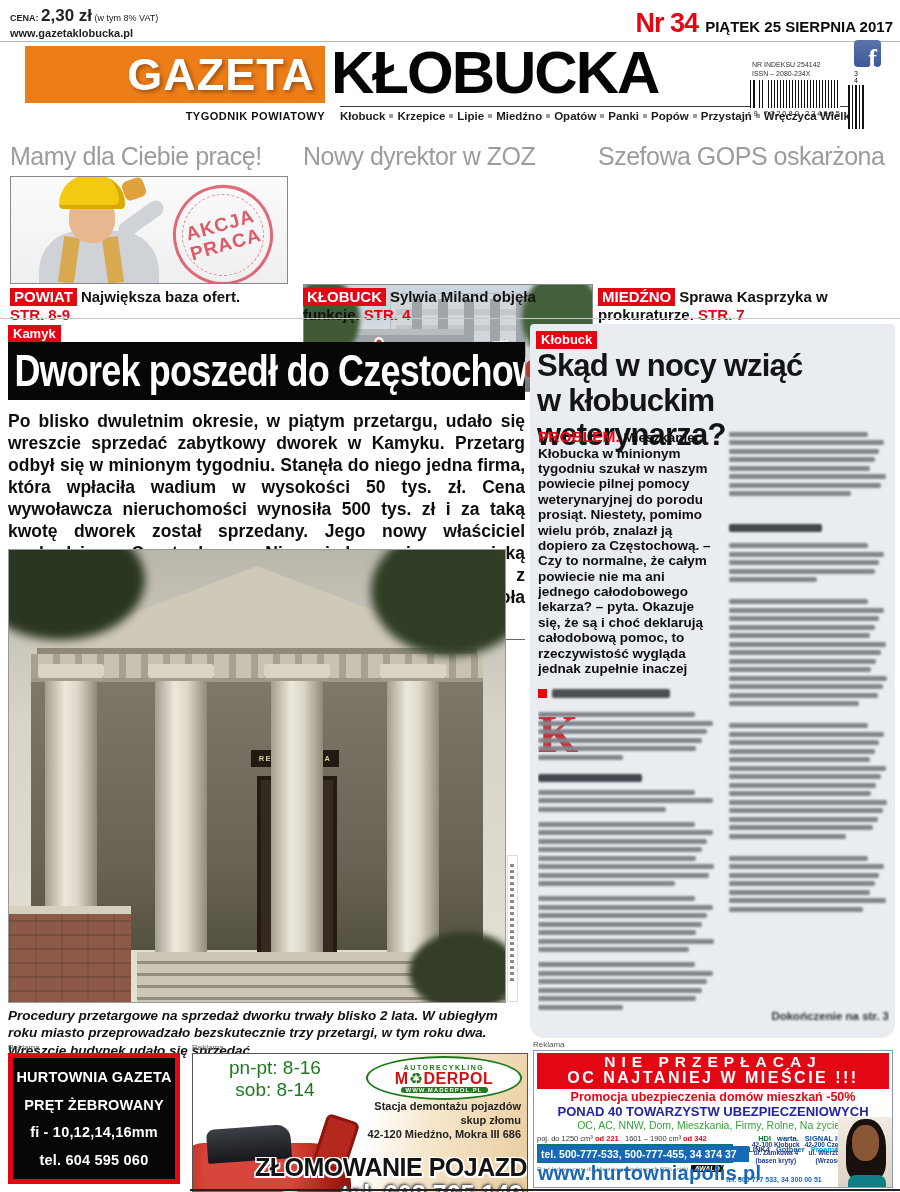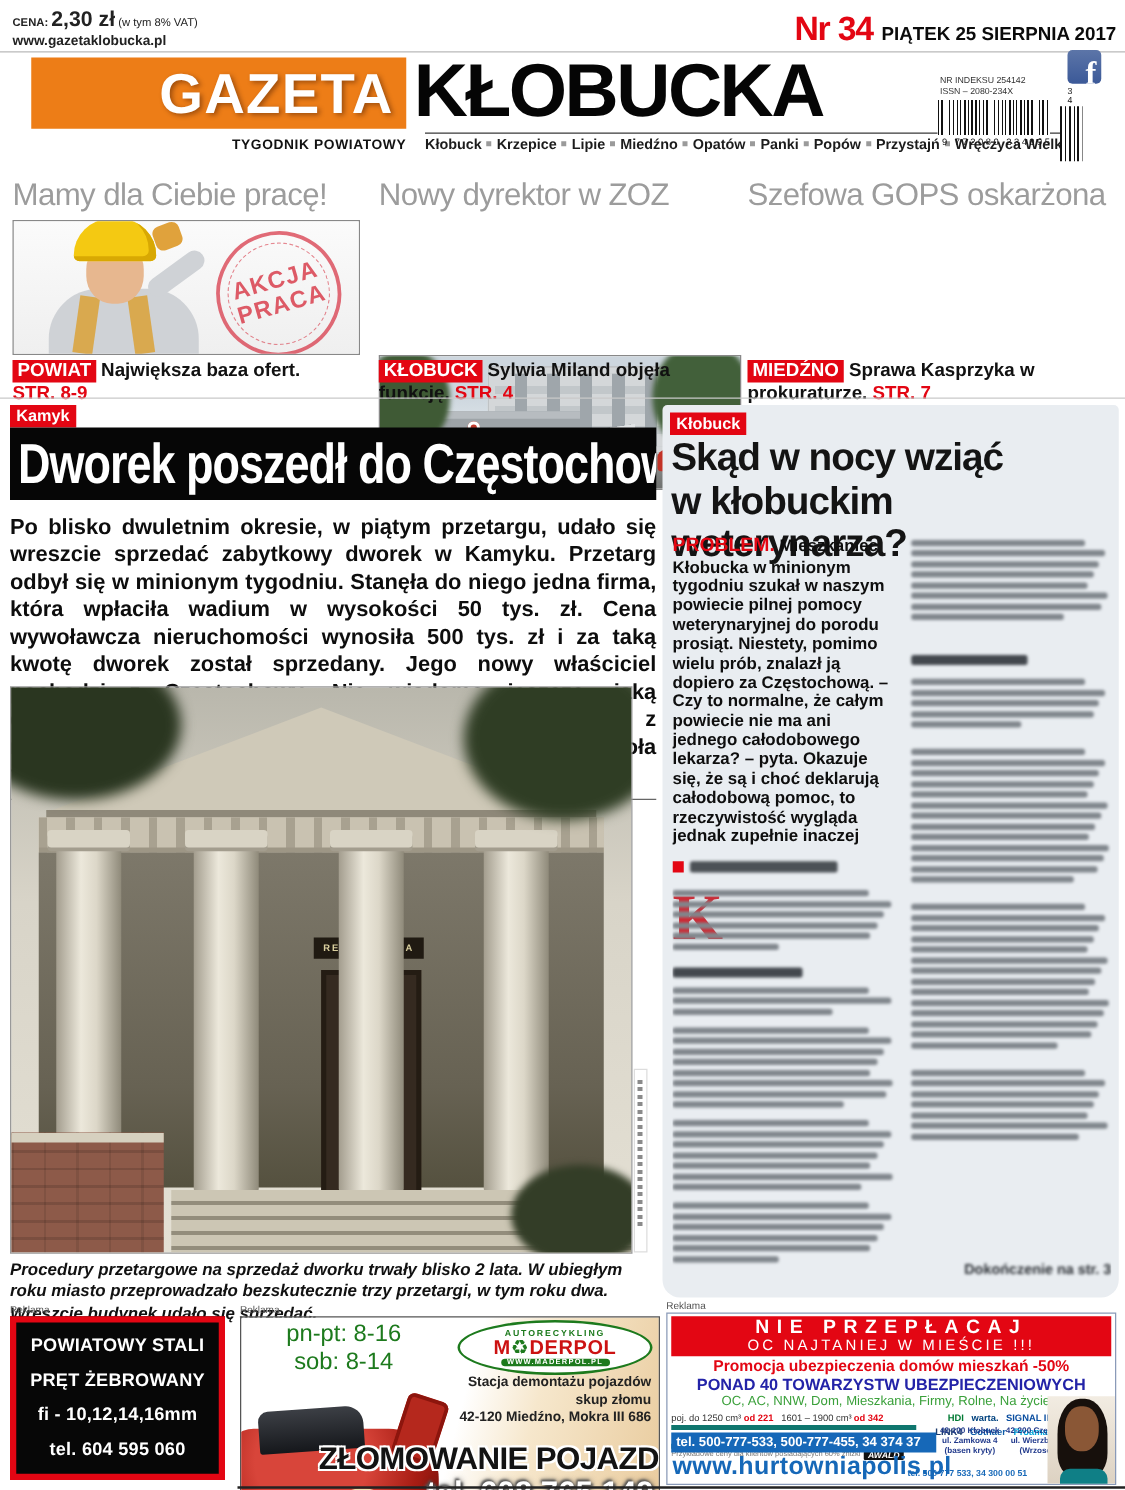--- a/index.html
+++ b/index.html
@@ -185,21 +185,21 @@
   .zlom{position:absolute;left:62px;bottom:27px;right:3px;text-align:center;font-size:25px;font-weight:800;
         color:#131313;letter-spacing:-.5px;white-space:nowrap;
         text-shadow:-1.5px -1.5px 0 #fff,1.5px -1.5px 0 #fff,-1.5px 1.5px 0 #fff,1.5px 1.5px 0 #fff;}
   .mphone{position:absolute;right:4px;bottom:0px;font-size:25px;font-weight:800;color:#fff;
           text-shadow:0 0 5px #444,2px 2px 2px #555,-1px -1px 2px #555;}
 
   .ad-ins{left:533px;top:1050px;width:360px;height:138px;box-sizing:border-box;border:1px solid #8a9ab8;
           background:#fff;overflow:hidden;padding:2px 3px;}
   .ins-banner{background:#e30613;color:#fff;text-align:center;padding:1px 0 2px 0;}
   .ins-banner .b1{font-size:15.5px;font-weight:800;letter-spacing:6px;line-height:1.05;}
-  .ins-banner .b2{font-size:12px;font-weight:400;letter-spacing:2.5px;line-height:1.05;}
+  .ins-banner .b2{font-size:16px;font-weight:700;letter-spacing:2.5px;line-height:1.05;}
   .ins-promo{color:#e30613;font-weight:700;font-size:12.5px;text-align:center;margin-top:1px;}
   .ins-comp{color:#2323a8;font-weight:800;font-size:13px;text-align:center;}
   .ins-types{color:#3aa03a;font-size:10.5px;text-align:center;}
   .ins-mid{display:flex;margin-top:2px;}
   .ptable{width:196px;font-size:7.5px;color:#333;}
   .prow{display:flex;border-bottom:4px solid #0f766e;padding:1px 0;}
   .prow .c{width:58px;}
   .prow .v{width:30px;color:#e30613;font-weight:800;}
   .pnote{font-size:6px;color:#777;margin-top:2px;display:flex;align-items:center;gap:3px;}
   .awald{background:#111;color:#fff;font-style:italic;font-weight:800;font-size:7px;padding:0 3px;border-radius:1px;}
@@ -472,21 +472,21 @@
         </div>
       <div class="continuation">Dokończenie na str. 3</div>
     </div>
   </div>
 
   <div class="abs reklama" style="left:8px;top:1043px;">Reklama</div>
   <div class="abs reklama" style="left:192px;top:1043px;">Reklama</div>
   <div class="abs reklama" style="left:533px;top:1040px;">Reklama</div>
 
   <div class="abs ad-steel">
-    <div>POWIATOWY STALI</div>
+    <div>HURTOWNIA GAZETA</div>
     <div>PRĘT ŻEBROWANY</div>
     <div>fi - 10,12,14,16mm</div>
     <div>tel. 604 595 060</div>
   </div>
 
   <div class="abs ad-mader">
     <div class="hours">
       <div>pn-pt: 8-16</div>
       <div>sob: 8-14</div>
     </div>

